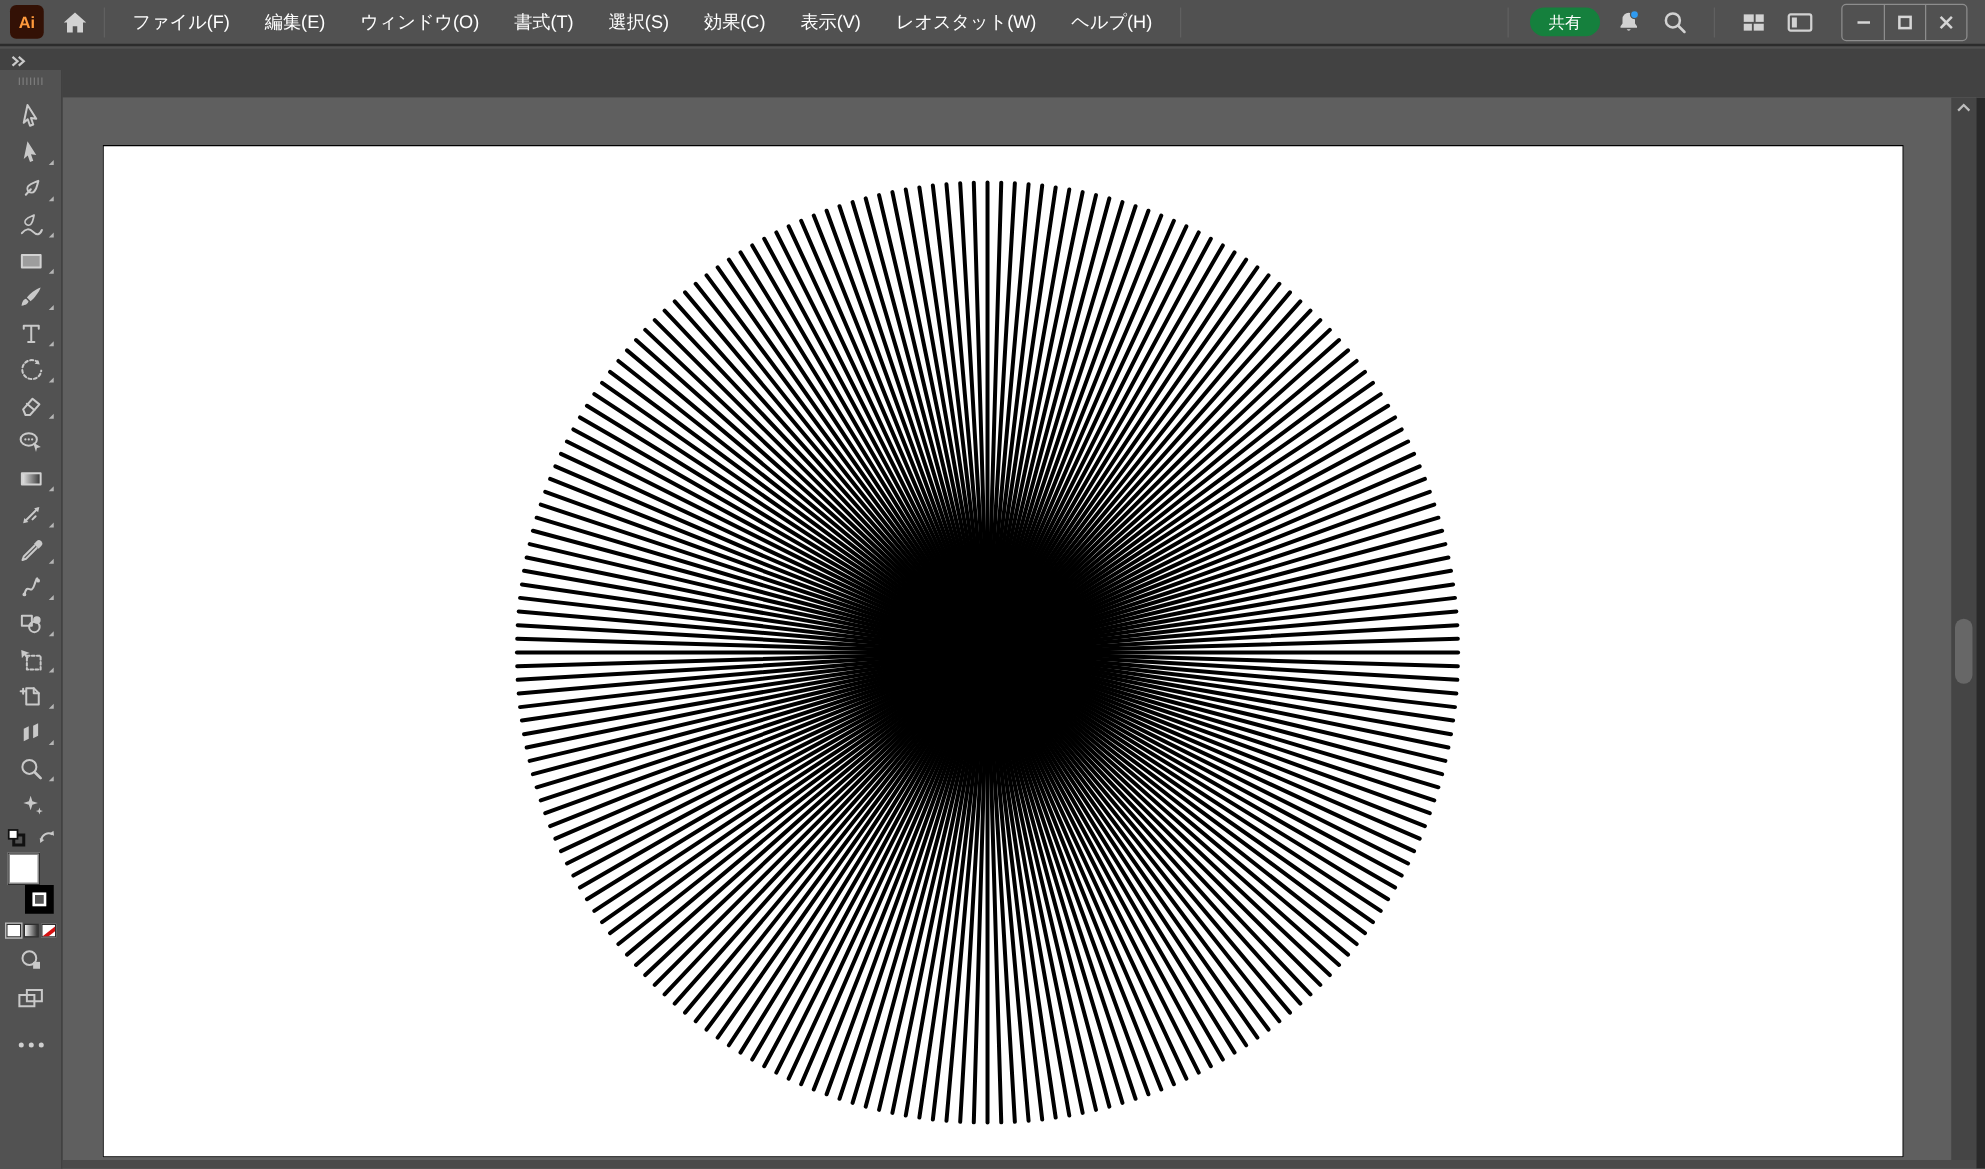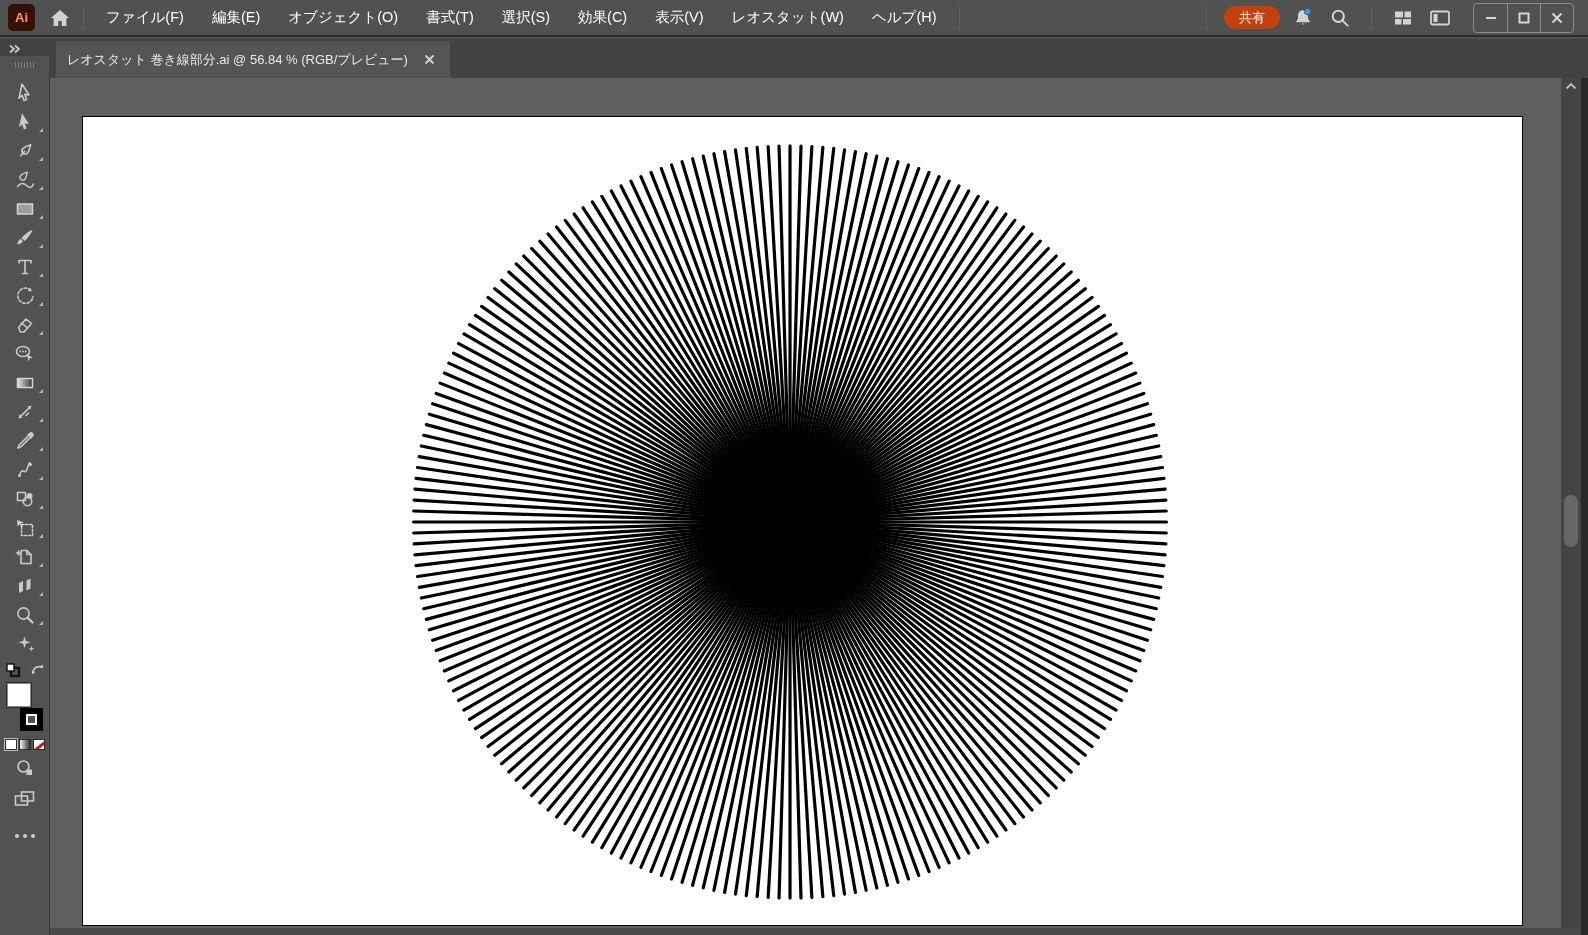--- a/index.html
+++ b/index.html
@@ -12,21 +12,21 @@
     background:#515151; border-bottom:2px solid #2c2c2c;
     display:flex; align-items:center; padding:0 8px 0 8px; }
   .ai-logo { width:27px; height:27px; border-radius:5px; background:#331105;
     color:#ff9a3c; font-weight:bold; font-size:13px; display:flex;
     align-items:center; justify-content:center; margin-right:10px; }
   .home-btn { width:30px; height:28px; display:flex; align-items:center; justify-content:center; }
   .vdiv { width:1px; height:24px; background:#6d6d6d; opacity:.55; margin:0 8px; }
   .menu-item { color:#ffffff; font-size:14.5px; padding:0 14px; height:35px;
     display:flex; align-items:center; cursor:default; white-space:nowrap; }
   .mb-right { margin-left:auto; display:flex; align-items:center; gap:9px; padding-right:6px; }
-  .share-btn { background:#c2410c; color:#fff; font-size:13px; border-radius:14px;
+  .share-btn { background:#15803d; color:#fff; font-size:13px; border-radius:14px;
     padding:5px 15px; line-height:1; white-space:nowrap; }
   .icon-btn { width:28px; height:28px; display:flex; align-items:center; justify-content:center; position:relative; }
   .winctl-group { display:flex; border:1px solid #8d8d8d; border-radius:4px;
     overflow:hidden; margin-left:10px; }
   .winctl { width:33px; height:28px; display:flex; align-items:center; justify-content:center; }
   .winctl + .winctl { border-left:1px solid #8d8d8d; }
 
   
   .tabbar { position:absolute; left:0; top:39px; width:100%; height:39px; background:#424242; }
   .collapse-btn { position:absolute; left:8px; top:4px; width:16px; height:12px;
@@ -87,21 +87,21 @@
   <div class="menubar">
     <div class="ai-logo">Ai</div>
     <div class="home-btn">
       <svg width="22" height="20" viewBox="0 0 22 20">
         <path d="M11 2 L20 10 h-2.6 v8 h-4.6 v-5 h-3.6 v5 H4.6 v-8 H2 Z" fill="#d2d2d2"></path>
       </svg>
     </div>
     <div class="vdiv"></div>
     <div class="menu-item">ファイル(F)</div>
     <div class="menu-item">編集(E)</div>
-    <div class="menu-item">オブジェクト(O)</div>
+    <div class="menu-item">ウィンドウ(O)</div>
     <div class="menu-item">書式(T)</div>
     <div class="menu-item">選択(S)</div>
     <div class="menu-item">効果(C)</div>
     <div class="menu-item">表示(V)</div>
     <div class="menu-item">レオスタット(W)</div>
     <div class="menu-item">ヘルプ(H)</div>
     <div class="vdiv"></div>
 
     <div class="mb-right">
       <div class="vdiv"></div>
@@ -153,29 +153,20 @@
         </div>
       </div>
     </div>
   </div>
 
   <div class="tabbar">
     <div class="collapse-btn">
       <svg width="14" height="10" viewBox="0 0 14 10">
         <path d="M2 1.5 L6 5 L2 8.5 M7 1.5 L11 5 L7 8.5" fill="none" stroke="#c9c9c9" stroke-width="1.8"></path>
       </svg>
-    </div>
-    <div class="doc-tab">
-      <span class="title">レオスタット 巻き線部分.ai @ 56.84 % (RGB/プレビュー)</span>
-      <span class="tab-close">
-        <svg width="11" height="11" viewBox="0 0 11 11">
-          <line x1="1.5" y1="1.5" x2="9.5" y2="9.5" stroke="#d6d6d6" stroke-width="1.8"></line>
-          <line x1="9.5" y1="1.5" x2="1.5" y2="9.5" stroke="#d6d6d6" stroke-width="1.8"></line>
-        </svg>
-      </span>
     </div>
   </div>
 
   <div class="toolbar">
     <div class="grip">
       <i></i>
         <i></i>
         <i></i>
         <i></i>
         <i></i>

